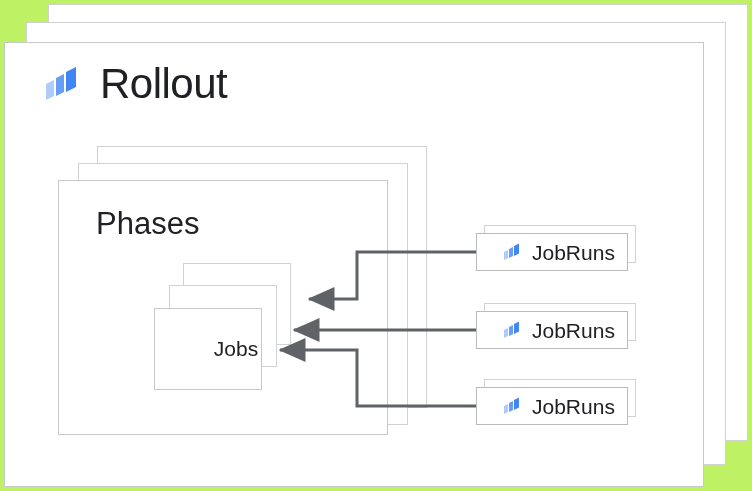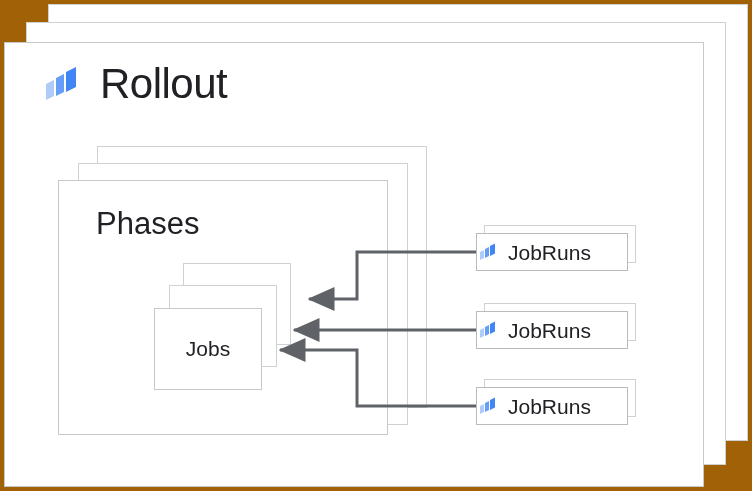--- a/index.html
+++ b/index.html
@@ -9,21 +9,21 @@
   }
   body {
     font-family: "Liberation Sans", sans-serif;
     -webkit-font-smoothing: antialiased;
   }
 
   #stage {
     position: relative;
     width: 752px;
     height: 491px;
-    background: #a16207;
+    background: #bef264;
     overflow: hidden;
     text-decoration: underline;
   }
 
   
   .card {
     position: absolute;
     background: #ffffff;
     border: 1px solid #c6c8ca;
     box-sizing: border-box;
@@ -87,20 +87,21 @@
     left: 154px;
     top: 308px;
     width: 108px;
     height: 82px;
     display: flex;
     align-items: center;
     justify-content: center;
     font-size: 21px;
     color: #202124;
     z-index: 10;
+    padding-left: 28px;
   }
 
   
   .connectors {
     position: absolute;
     left: 0; top: 0;
     width: 752px; height: 491px;
     z-index: 11;
     pointer-events: none;
   }
@@ -118,21 +119,21 @@
   .jobrun {
     position: absolute;
     width: 152px;
     height: 38px;
     background: #ffffff;
     border: 1px solid #b9bbbd;
     box-sizing: border-box;
     display: flex;
     align-items: center;
     gap: 9px;
-    padding-left: 0;
+    padding-left: 24px;
     z-index: 13;
   }
   .jobrun-text {
     font-size: 21px;
     color: #202124;
     line-height: 1;
     white-space: nowrap;
   }
 
   .jr1-ghost { left: 484px; top: 225px; }

